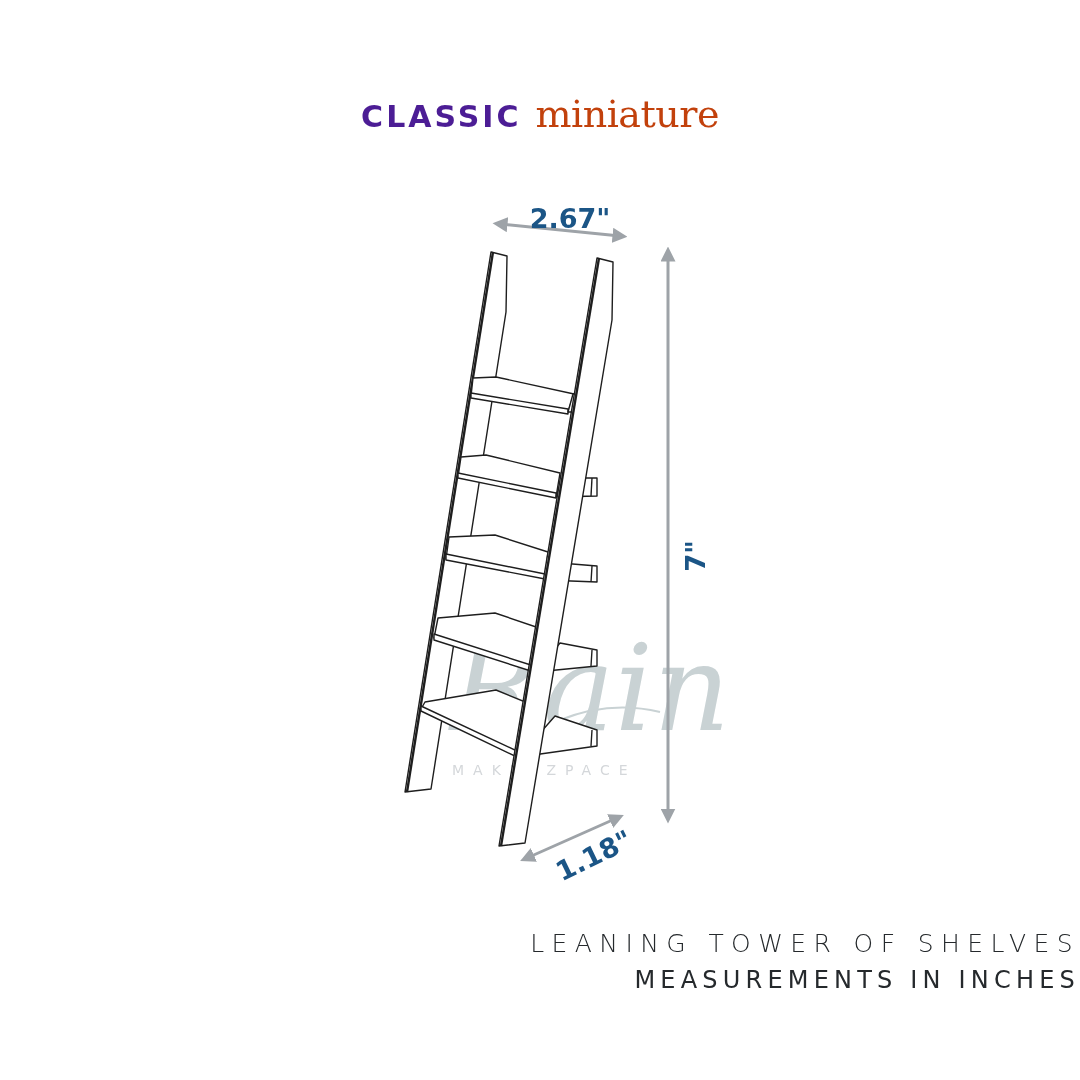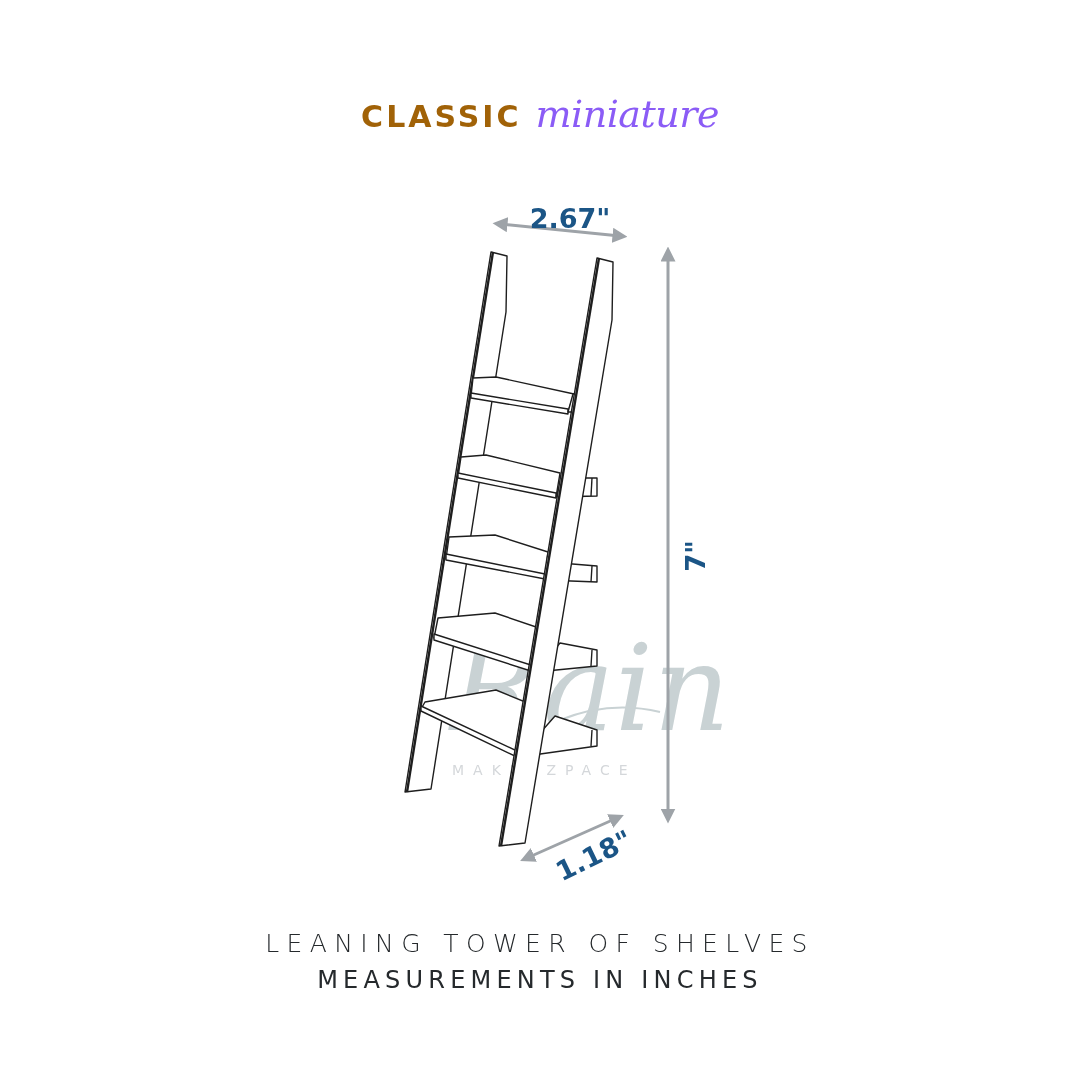--- a/index.html
+++ b/index.html
@@ -1,24 +1,24 @@
 <!DOCTYPE html>
 <html><head>
 <meta charset="utf-8">
 <style>
   html, body { margin: 0; padding: 0; background: #ffffff; }
   body { width: 1080px; height: 1080px; position: relative; overflow: hidden; font-family: "DejaVu Sans", sans-serif; }
   .title-row { position: absolute; top: 92px; left: 0; width: 1080px; text-align: center; white-space: nowrap; }
-  .title-bold { font-family: "DejaVu Sans", sans-serif; font-weight: bold; font-size: 30px; letter-spacing: 3px; color: #a16207; vertical-align: baseline; }
-  .title-script { font-family: "DejaVu Serif", serif; font-style: italic; font-size: 38px; color: #8b5cf6; margin-left: 14px; letter-spacing: -0.5px; vertical-align: baseline; }
+  .title-bold { font-family: "DejaVu Sans", sans-serif; font-weight: bold; font-size: 30px; letter-spacing: 3px; color: #4c1d95; vertical-align: baseline; }
+  .title-script { font-family: "DejaVu Serif", serif; font-size: 38px; color: #c2410c; margin-left: 14px; letter-spacing: -0.5px; vertical-align: baseline; }
   .diagram { position: absolute; left: 0; top: 0; width: 1080px; height: 1080px; }
   .dim-label { font-family: "DejaVu Sans", sans-serif; font-weight: bold; fill: #1b5586; }
   .watermark-script { font-family: "DejaVu Serif", serif; font-style: italic; fill: #c9d2d4; }
   .watermark-sub { font-family: "DejaVu Sans", sans-serif; fill: #d4d7da; letter-spacing: 9px; }
-  .caption { position: absolute; left: 0; width: 1080px; text-align: center; color: #25292c; font-family: "DejaVu Sans", sans-serif; white-space: nowrap; }
+  .caption { position: absolute; left: 0; width: 1080px; text-align: right; color: #25292c; font-family: "DejaVu Sans", sans-serif; white-space: nowrap; }
   .caption-main { top: 929px; font-size: 25px; letter-spacing: 7.4px; font-weight: 300; }
   .caption-sub { top: 966px; font-size: 24px; letter-spacing: 5.2px; }
 </style>
 </head>
 <body>
 
 <div class="title-row">
   <span class="title-bold">CLASSIC</span><span class="title-script">miniature</span>
 </div>
 

